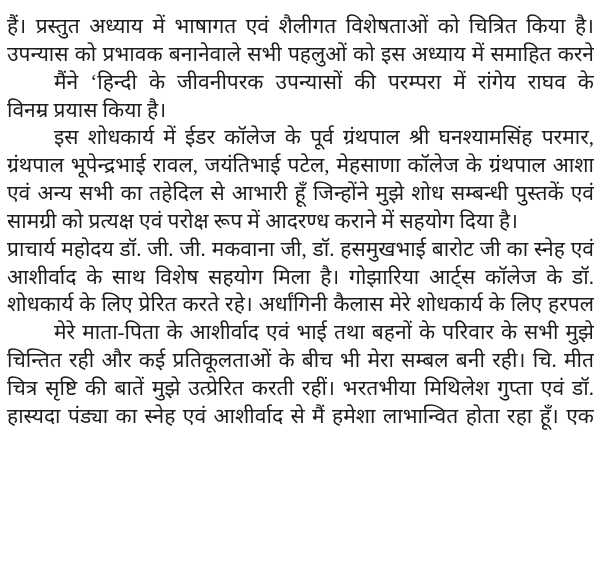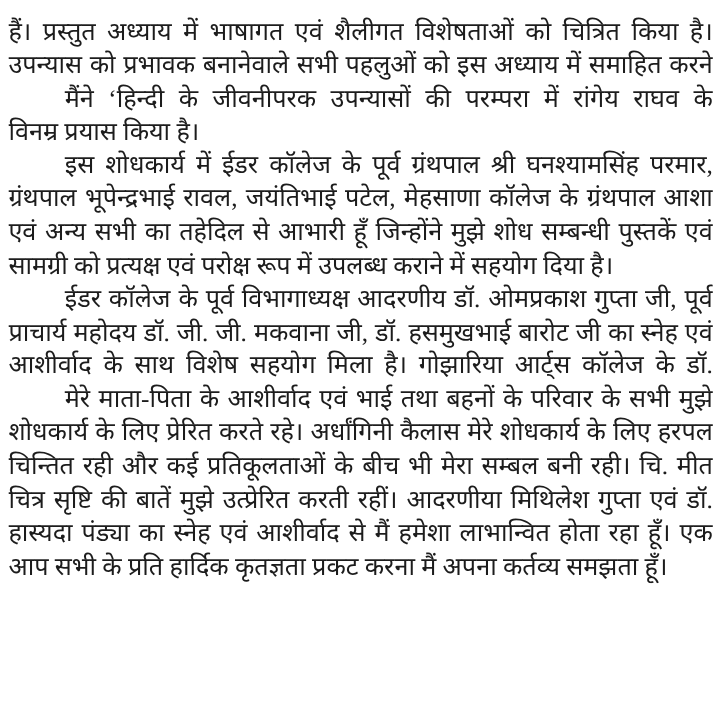--- a/index.html
+++ b/index.html
@@ -53,31 +53,29 @@
 
   <div class="paragraph">
     <div class="line indent">मैंने ‘हिन्दी के जीवनीपरक उपन्यासों की परम्परा में रांगेय राघव के जीवनीपरक</div>
     <div class="line para-end">विनम्र प्रयास किया है।</div>
   </div>
 
   <div class="paragraph">
     <div class="line indent">इस शोधकार्य में ईडर कॉलेज के पूर्व ग्रंथपाल श्री घनश्यामसिंह परमार, वर्तमान</div>
     <div class="line">ग्रंथपाल भूपेन्द्रभाई रावल, जयंतिभाई पटेल, मेहसाणा कॉलेज के ग्रंथपाल आशा ठाकोर</div>
     <div class="line">एवं अन्य सभी का तहेदिल से आभारी हूँ जिन्होंने मुझे शोध सम्बन्धी पुस्तकें एवं पूरक</div>
-    <div class="line para-end">सामग्री को प्रत्यक्ष एवं परोक्ष रूप में उपलब्ध कराने में सहयोग दिया है।</div>
+    <div class="line para-end">सामग्री को प्रत्यक्ष एवं परोक्ष रूप में आदरण्ध कराने में सहयोग दिया है।</div>
   </div>
 
   <div class="paragraph">
-    <div class="line indent">ईडर कॉलेज के पूर्व विभागाध्यक्ष आदरणीय डॉ. ओमप्रकाश गुप्ता जी, पूर्व</div>
     <div class="line">प्राचार्य महोदय डॉ. जी. जी. मकवाना जी, डॉ. हसमुखभाई बारोट जी का स्नेह एवं</div>
     <div class="line">आशीर्वाद के साथ विशेष सहयोग मिला है। गोझारिया आर्ट्स कॉलेज के डॉ. भरतभाई</div>
   </div>
 
   <div class="paragraph">
+    <div class="line">शोधकार्य के लिए प्रेरित करते रहे। अर्धांगिनी कैलास मेरे शोधकार्य के लिए हरपल</div>
     <div class="line indent">मेरे माता-पिता के आशीर्वाद एवं भाई तथा बहनों के परिवार के सभी मुझे</div>
-    <div class="line">शोधकार्य के लिए प्रेरित करते रहे। अर्धांगिनी कैलास मेरे शोधकार्य के लिए हरपल</div>
     <div class="line">चिन्तित रही और कई प्रतिकूलताओं के बीच भी मेरा सम्बल बनी रही। चि. मीत एवं</div>
-    <div class="line">चित्र सृष्टि की बातें मुझे उत्प्रेरित करती रहीं। आदरणीया मिथिलेश गुप्ता एवं डॉ.</div>
+    <div class="line">चित्र सृष्टि की बातें मुझे उत्प्रेरित करती रहीं। भरतभीया मिथिलेश गुप्ता एवं डॉ.</div>
     <div class="line">हास्यदा पंड्या का स्नेह एवं आशीर्वाद से मैं हमेशा लाभान्वित होता रहा हूँ। एक बार</div>
-    <div class="line para-end">आप सभी के प्रति हार्दिक कृतज्ञता प्रकट करना मैं अपना कर्तव्य समझता हूँ।</div>
   </div>
 
 </div>
 
 </body></html>

